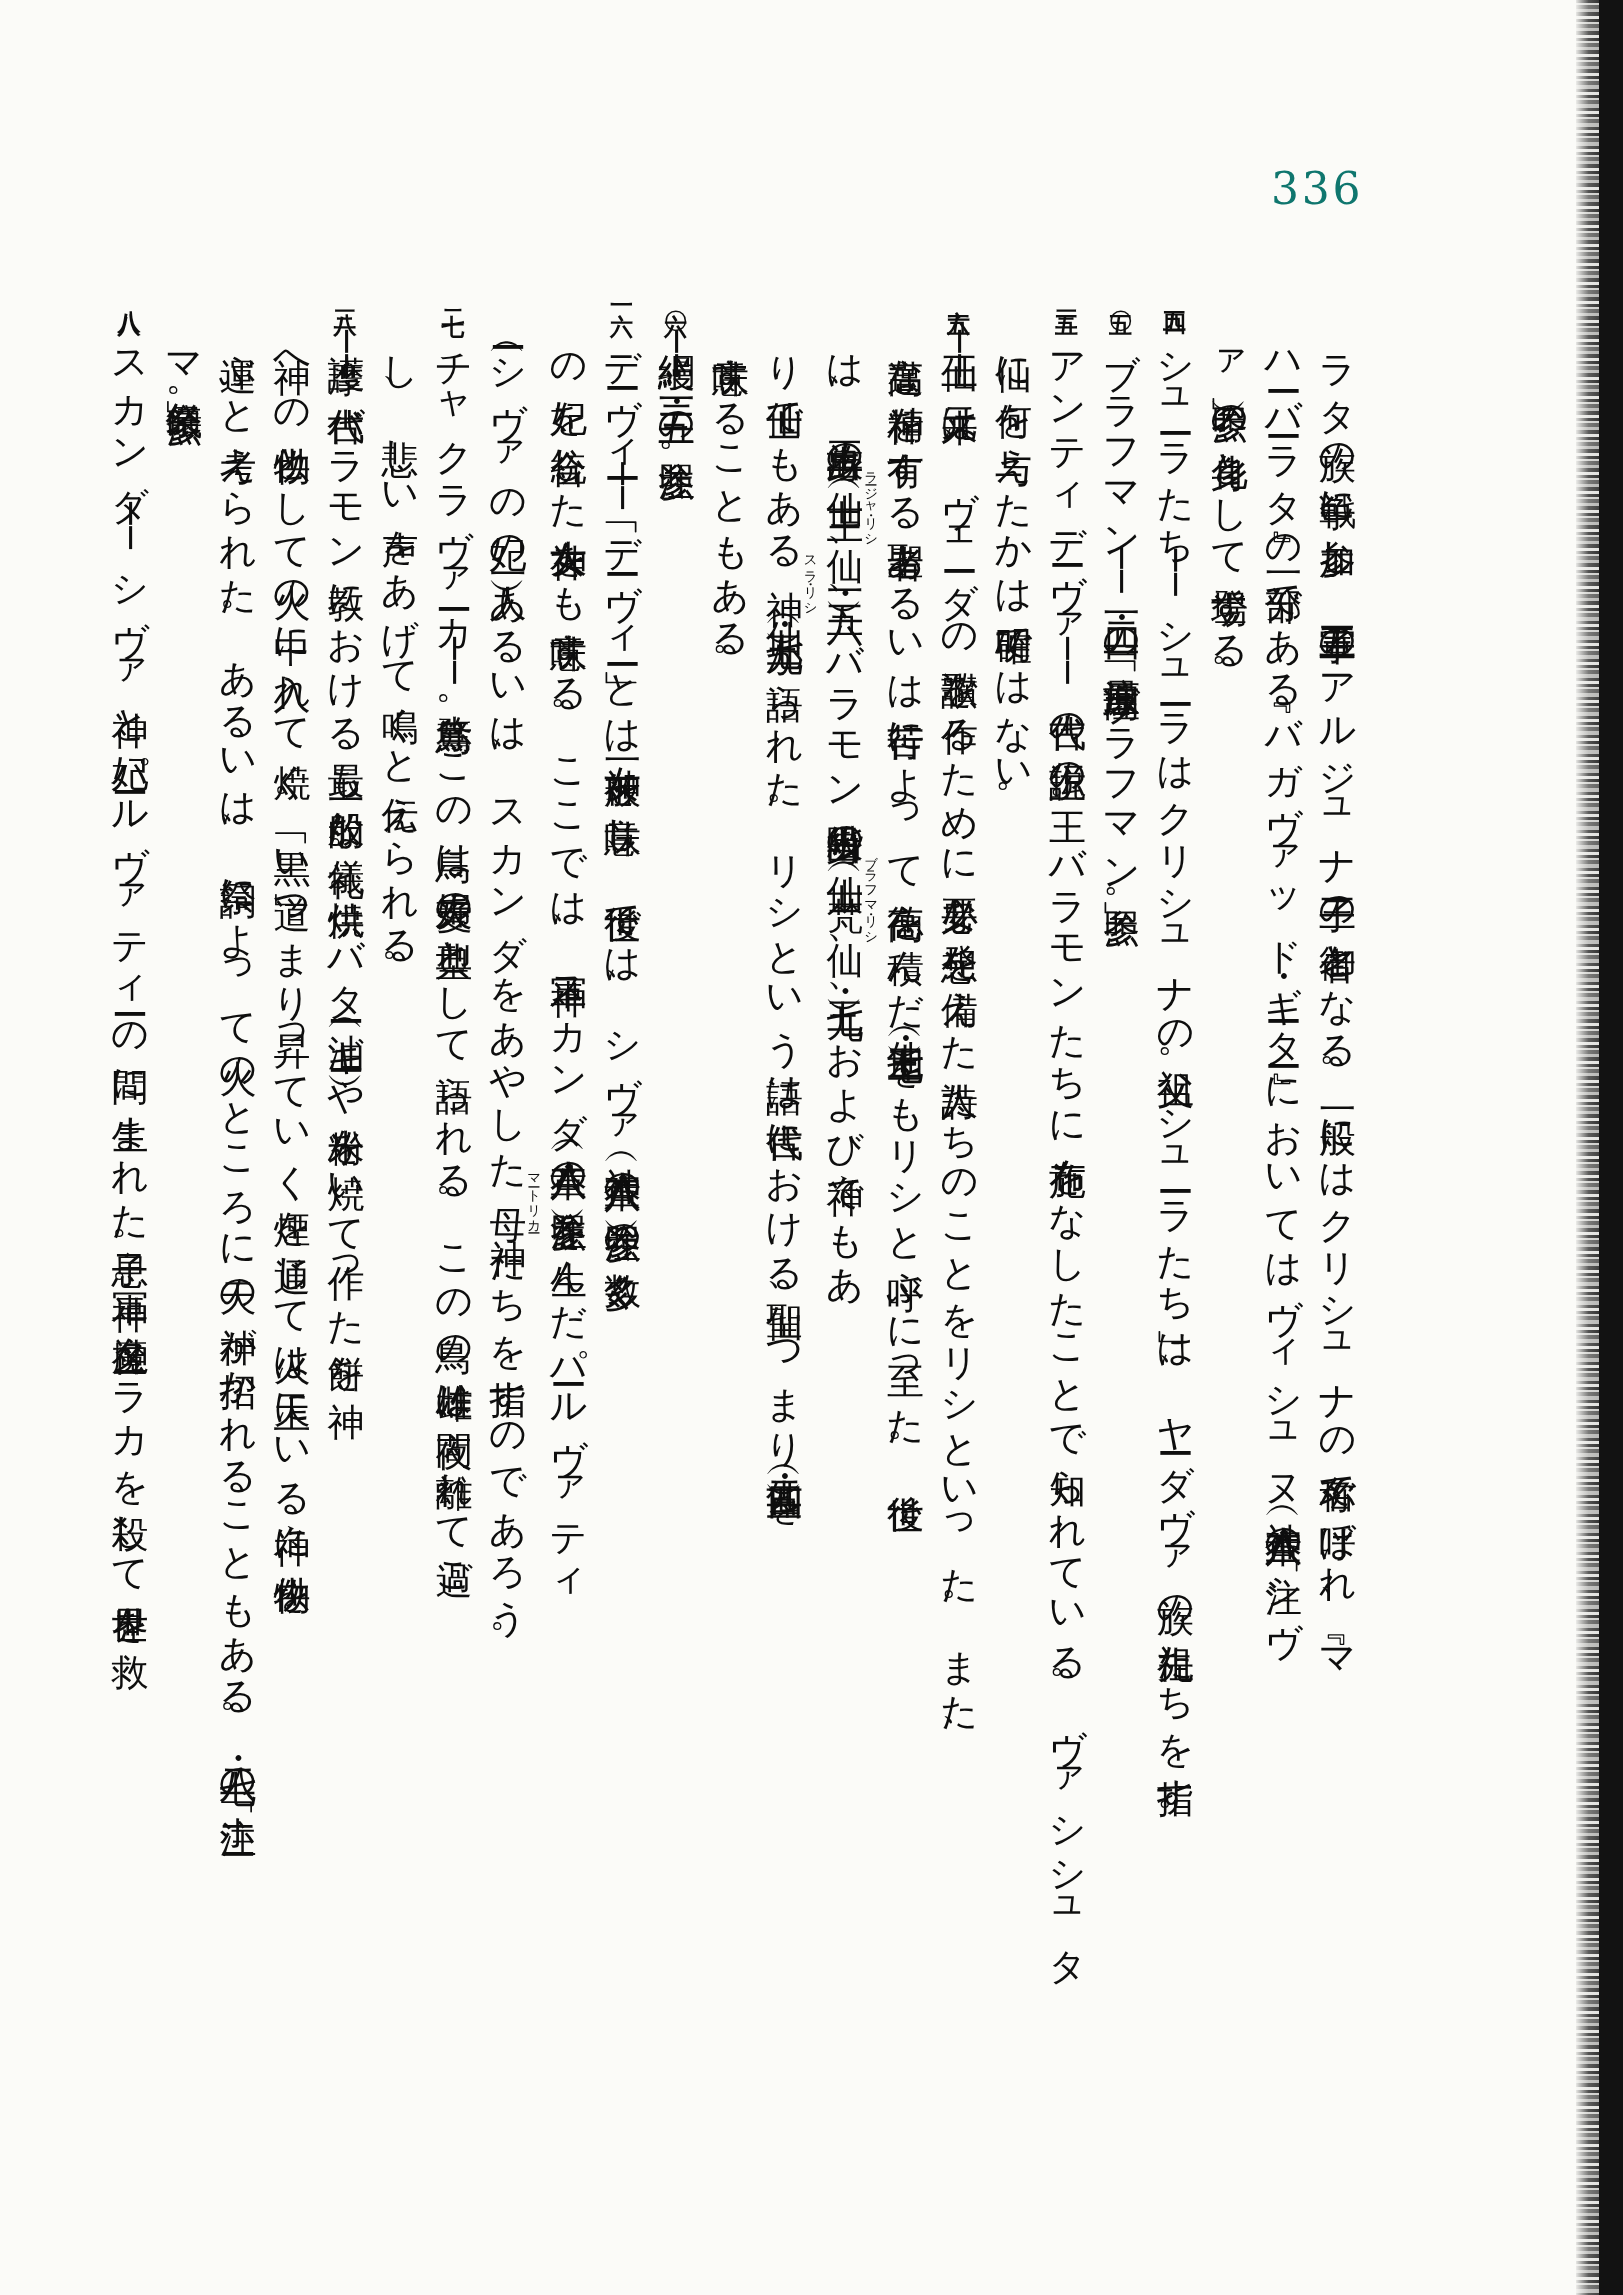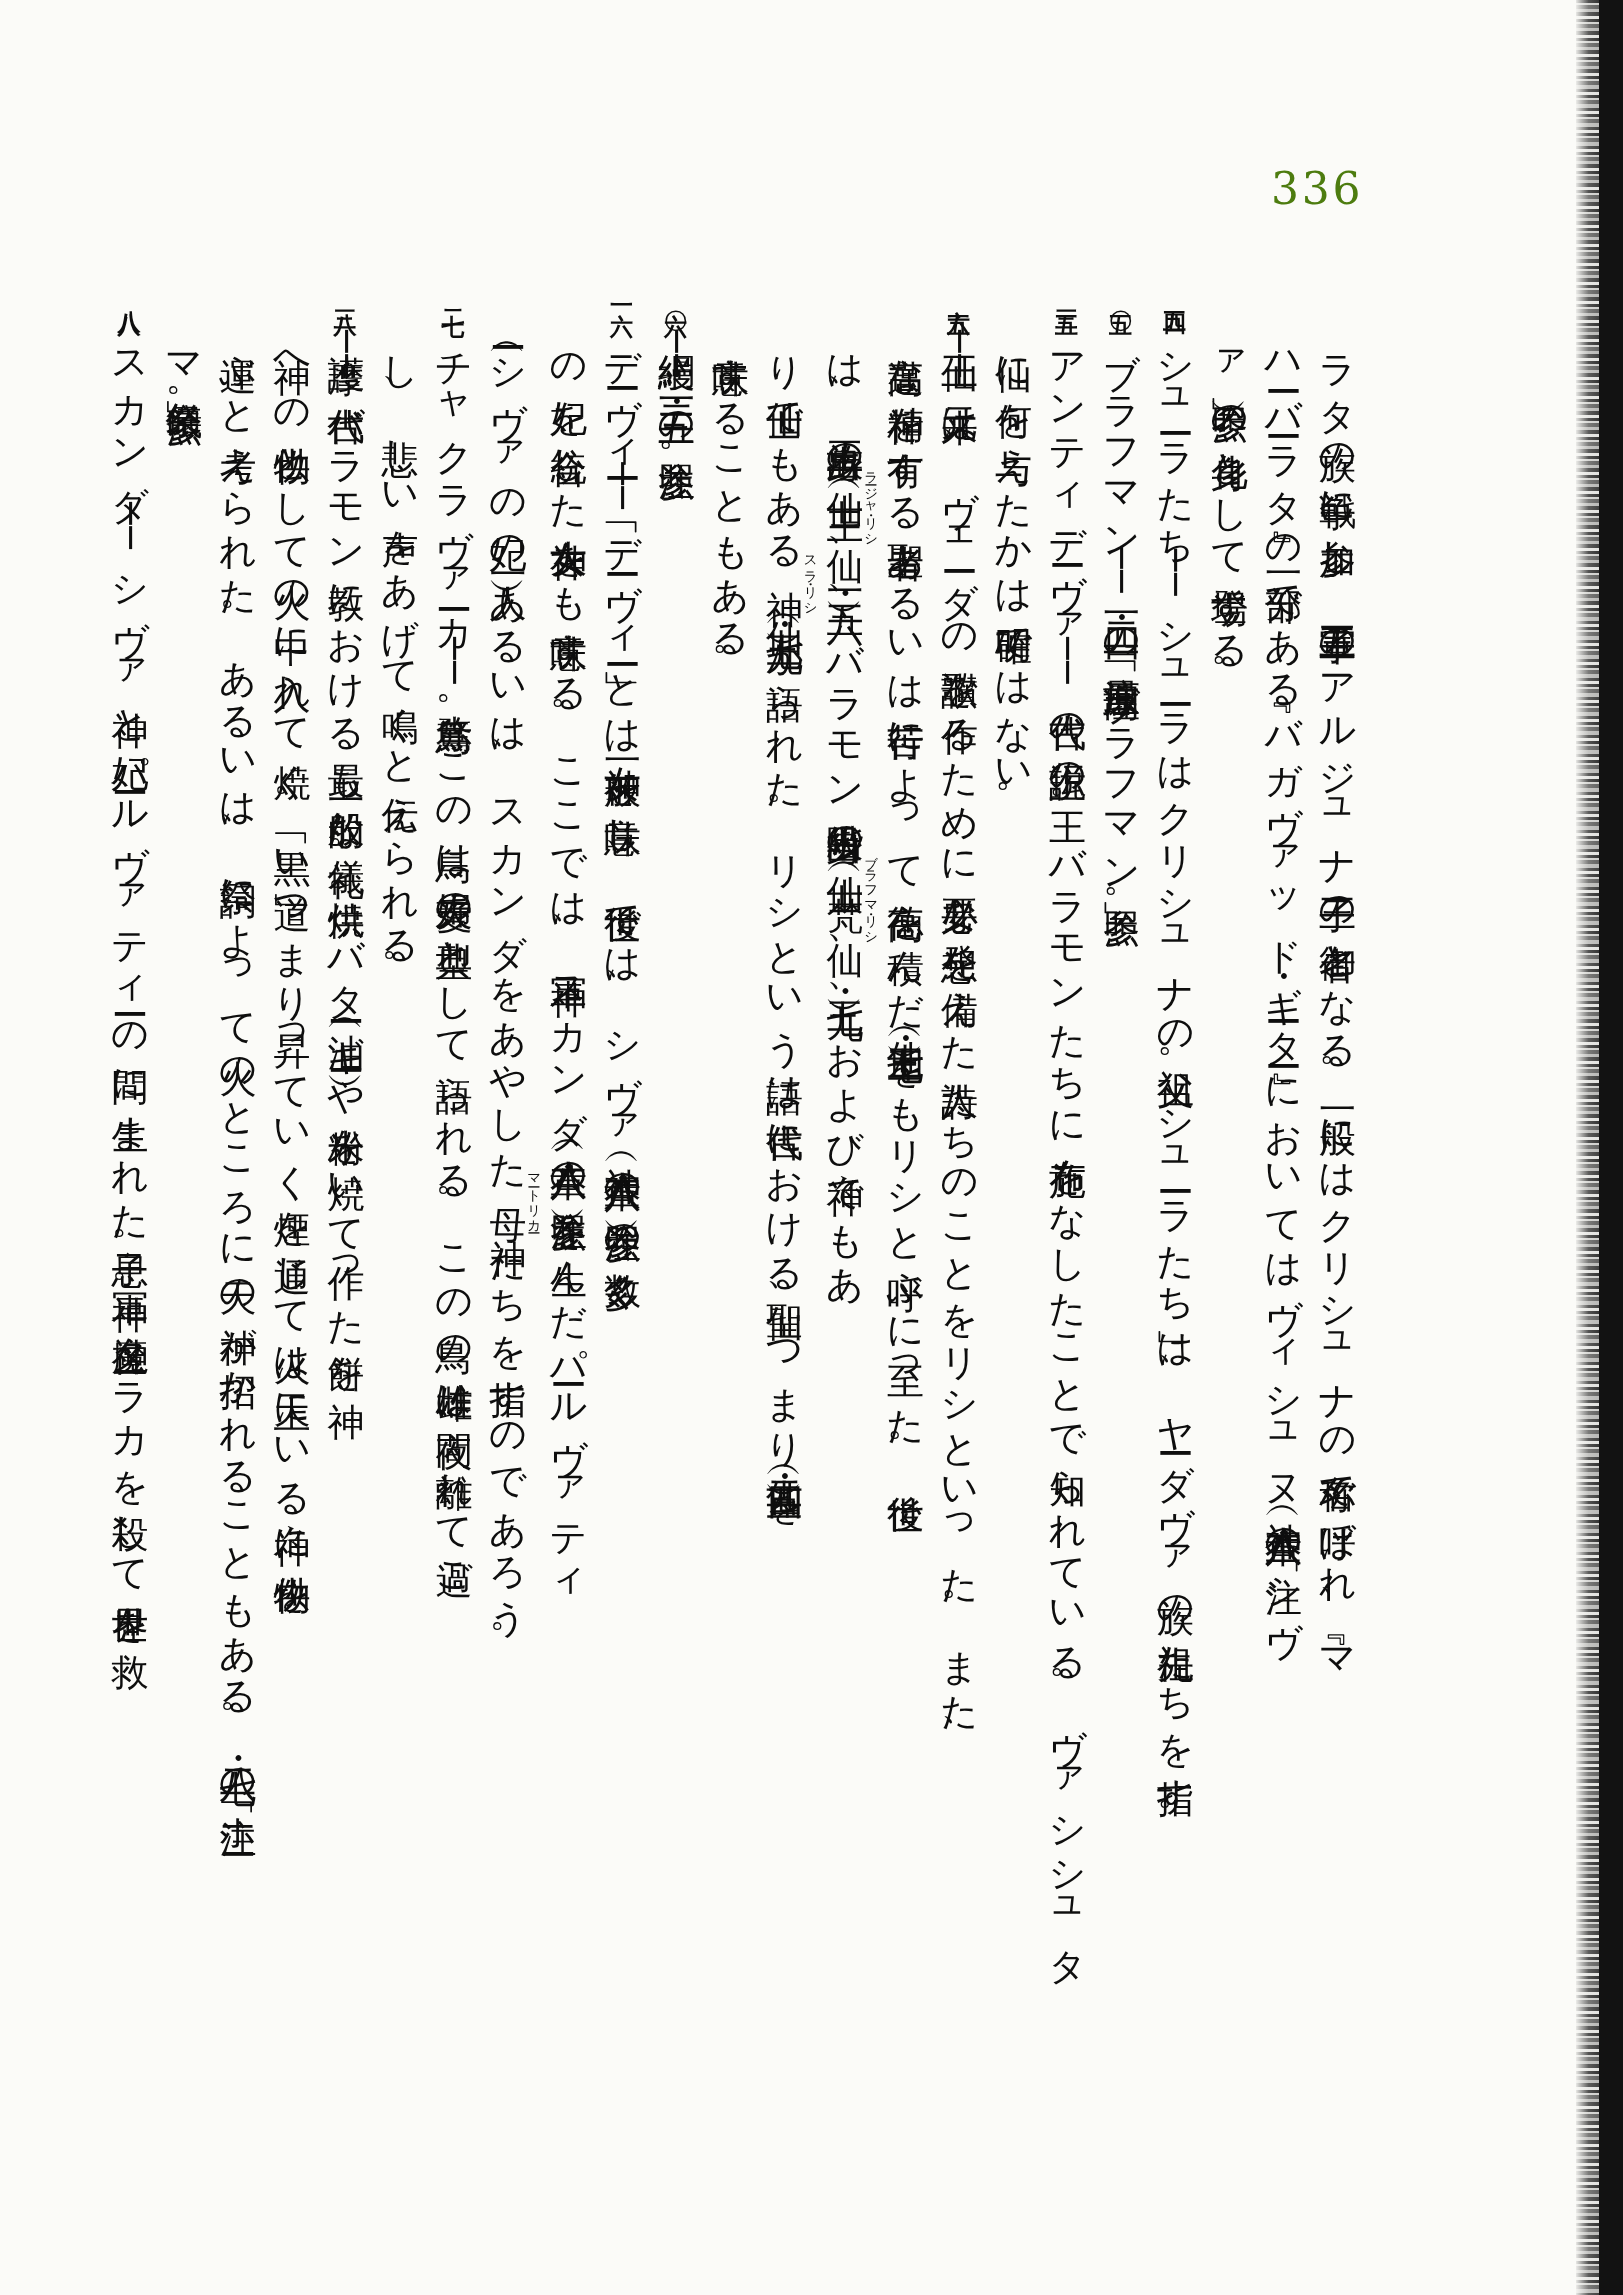--- a/index.html
+++ b/index.html
@@ -10,21 +10,21 @@
     position:relative;
     overflow:hidden;
     font-family:"DejaVu Serif", serif;
   }
   
   .page-number{
     position:absolute;
     left:1271px;top:163px;
     font-size:44px;
     letter-spacing:2.8px;
-    color:#4d7c0f;
+    color:#0f766e;
     font-family:"DejaVu Serif", serif;
   }
   
   .textblock{
     position:absolute;
     top:296px;
     right:259px;
     height:2000px;
     writing-mode:vertical-rl;
     text-orientation:mixed;

